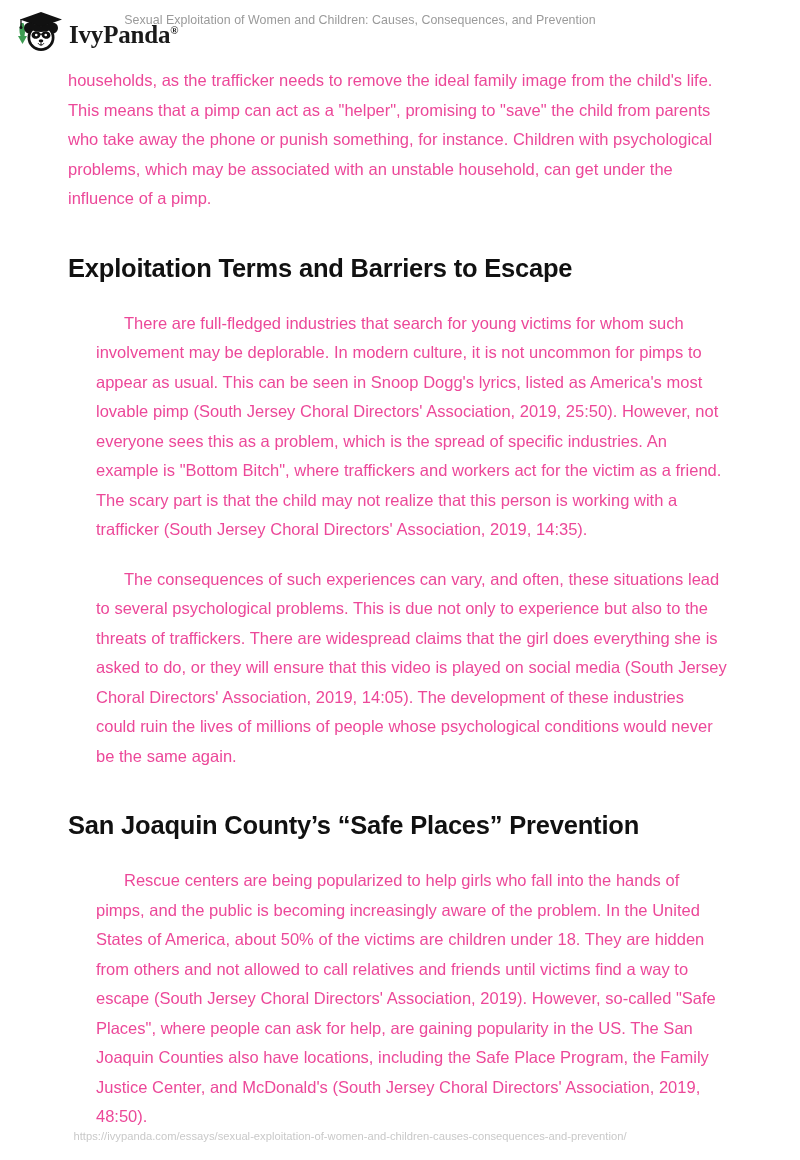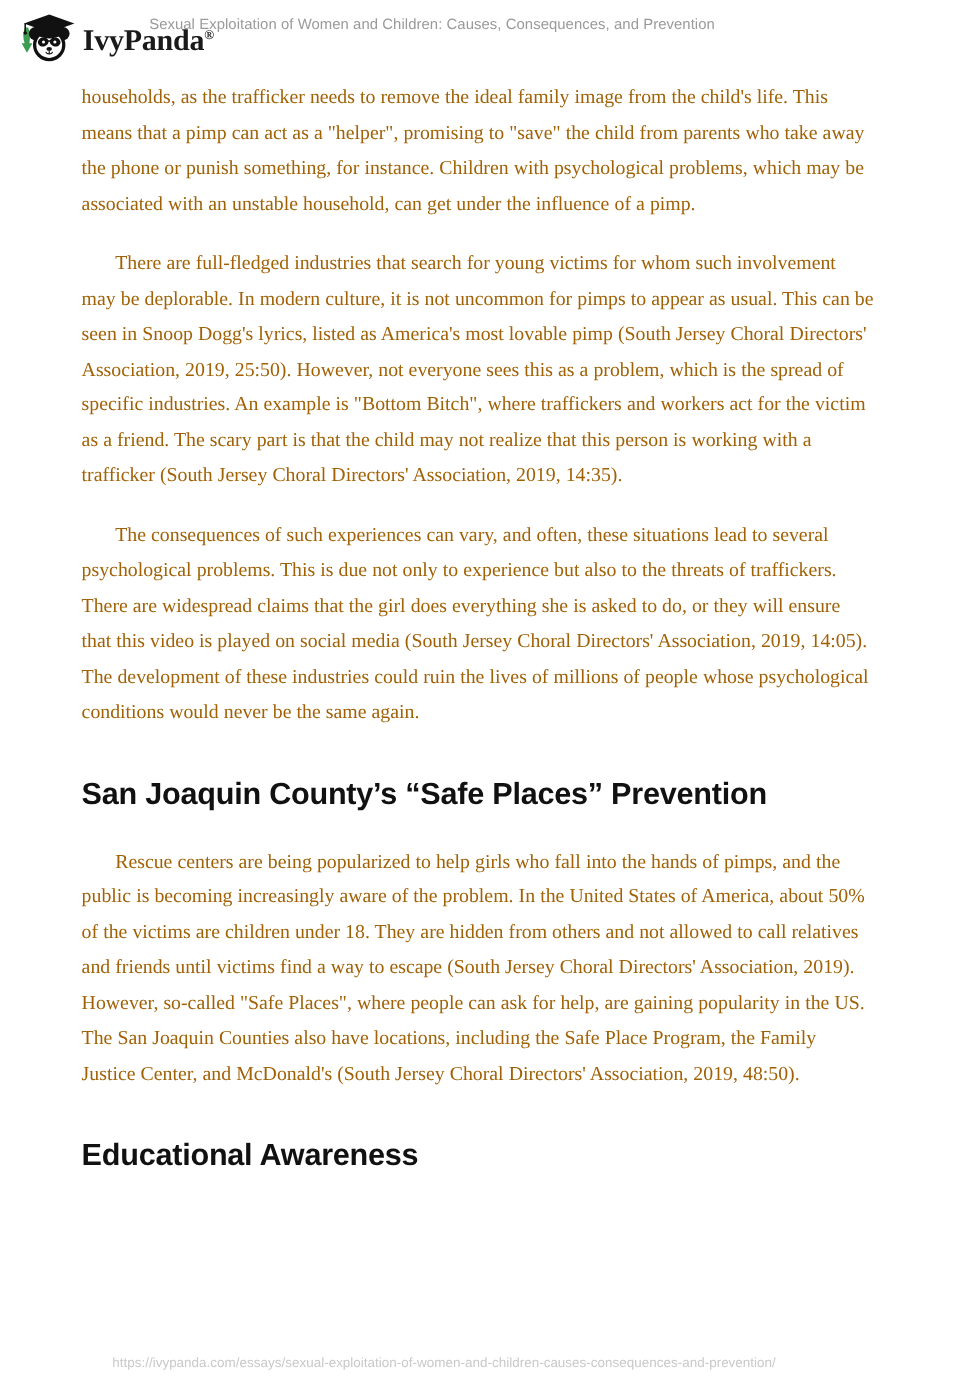--- a/index.html
+++ b/index.html
@@ -74,52 +74,51 @@
   
   .content {
     position: absolute;
     left: 68px;
     top: 66px;
     width: 660px;
   }
   .para {
     font-size: 16.5px;
     line-height: 29.5px;
-    color: #a16207;
+    color: #ec4899;
     margin: 0 0 0 0;
     text-align: left;
     word-spacing: 0.1px;
-    font-family: Liberation Serif, serif;
   }
   .para + .para {
     margin-top: 20px;
   }
   .para.indent {
     text-indent: 28px;
+    margin-left: 28px;
   }
   h2.section-heading {
     font-size: 25.5px;
     line-height: 32px;
     font-weight: 700;
     color: #111111;
     margin: 38px 0 0 0;
     letter-spacing: -0.2px;
   }
   h2.section-heading + .para {
     margin-top: 25px;
   }
 
   
   .page-footer {
     position: absolute;
     left: 0;
     bottom: 16px;
     width: 700px;
     text-align: center;
-    padding-left: 20px;
   }
   .footer-url {
     font-size: 11.2px;
     color: #c9c9c9;
     letter-spacing: 0.02px;
     text-decoration: none;
     white-space: nowrap;
   }
 </style>
 </head>
@@ -158,20 +157,21 @@
         <circle cx="14" cy="35" r="3" fill="#111111"></circle>
       </svg>
       <span class="brand-text"><span>IvyPanda</span><span class="brand-reg">®</span></span>
     </a>
 
     <div class="doc-title">Sexual Exploitation of Women and Children: Causes, Consequences, and Prevention</div>
   </div>
 
   <div class="content">
       <p class="para">households, as the trafficker needs to remove the ideal family image from the child's life. This means that a pimp can act as a "helper", promising to "save" the child from parents who take away the phone or punish something, for instance. Children with psychological problems, which may be associated with an unstable household, can get under the influence of a pimp.</p>
+      <h2 class="section-heading">Exploitation Terms and Barriers to Escape</h2>
       <p class="para indent">There are full-fledged industries that search for young victims for whom such involvement may be deplorable. In modern culture, it is not uncommon for pimps to appear as usual. This can be seen in Snoop Dogg's lyrics, listed as America's most lovable pimp (South Jersey Choral Directors' Association, 2019, 25:50). However, not everyone sees this as a problem, which is the spread of specific industries. An example is "Bottom Bitch", where traffickers and workers act for the victim as a friend. The scary part is that the child may not realize that this person is working with a trafficker (South Jersey Choral Directors' Association, 2019, 14:35).</p>
       <p class="para indent">The consequences of such experiences can vary, and often, these situations lead to several psychological problems. This is due not only to experience but also to the threats of traffickers. There are widespread claims that the girl does everything she is asked to do, or they will ensure that this video is played on social media (South Jersey Choral Directors' Association, 2019, 14:05). The development of these industries could ruin the lives of millions of people whose psychological conditions would never be the same again.</p>
       <h2 class="section-heading">San Joaquin County’s “Safe Places” Prevention</h2>
       <p class="para indent">Rescue centers are being popularized to help girls who fall into the hands of pimps, and the public is becoming increasingly aware of the problem. In the United States of America, about 50% of the victims are children under 18. They are hidden from others and not allowed to call relatives and friends until victims find a way to escape (South Jersey Choral Directors' Association, 2019). However, so-called "Safe Places", where people can ask for help, are gaining popularity in the US. The San Joaquin Counties also have locations, including the Safe Place Program, the Family Justice Center, and McDonald's (South Jersey Choral Directors' Association, 2019, 48:50).</p>
       <h2 class="section-heading">Educational Awareness</h2>
     </div>
 
   <div class="page-footer">
     <a class="footer-url" href="#">https://ivypanda.com/essays/sexual-exploitation-of-women-and-children-causes-consequences-and-prevention/</a>
   </div>

